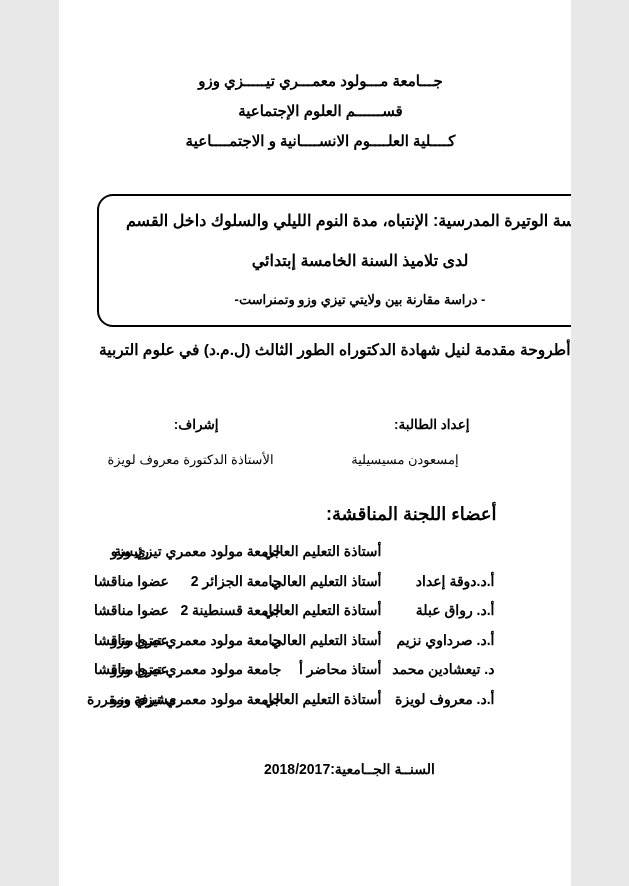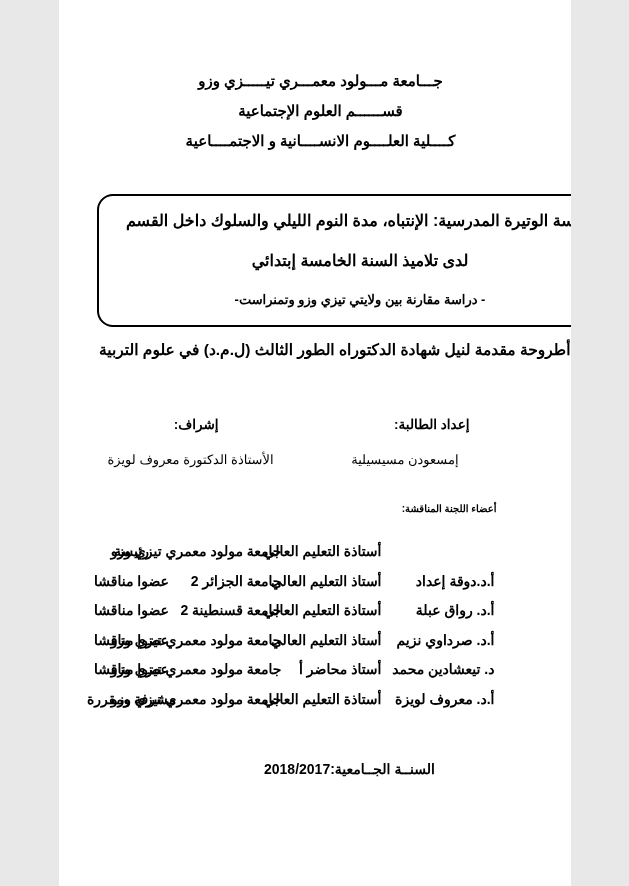--- a/index.html
+++ b/index.html
@@ -73,21 +73,21 @@
 
   .student-label    { top: 416px; right: 101px; }
   .supervisor-label { top: 416px; right: 352px; }
   .student-name     { top: 452px; right: 112px; }
   .supervisor-name  { top: 452px; right: 297px; }
 
   .committee-heading {
     top: 503px;
     right: 74px;
     font-weight: bold;
-    font-size: 10px;
+    font-size: 18px;
   }
 
   .cell {
     position: absolute;
     white-space: nowrap;
     font-weight: bold;
     font-size: 14px;
     line-height: 20px;
   }
   .cell-name       { right: 76px; }

